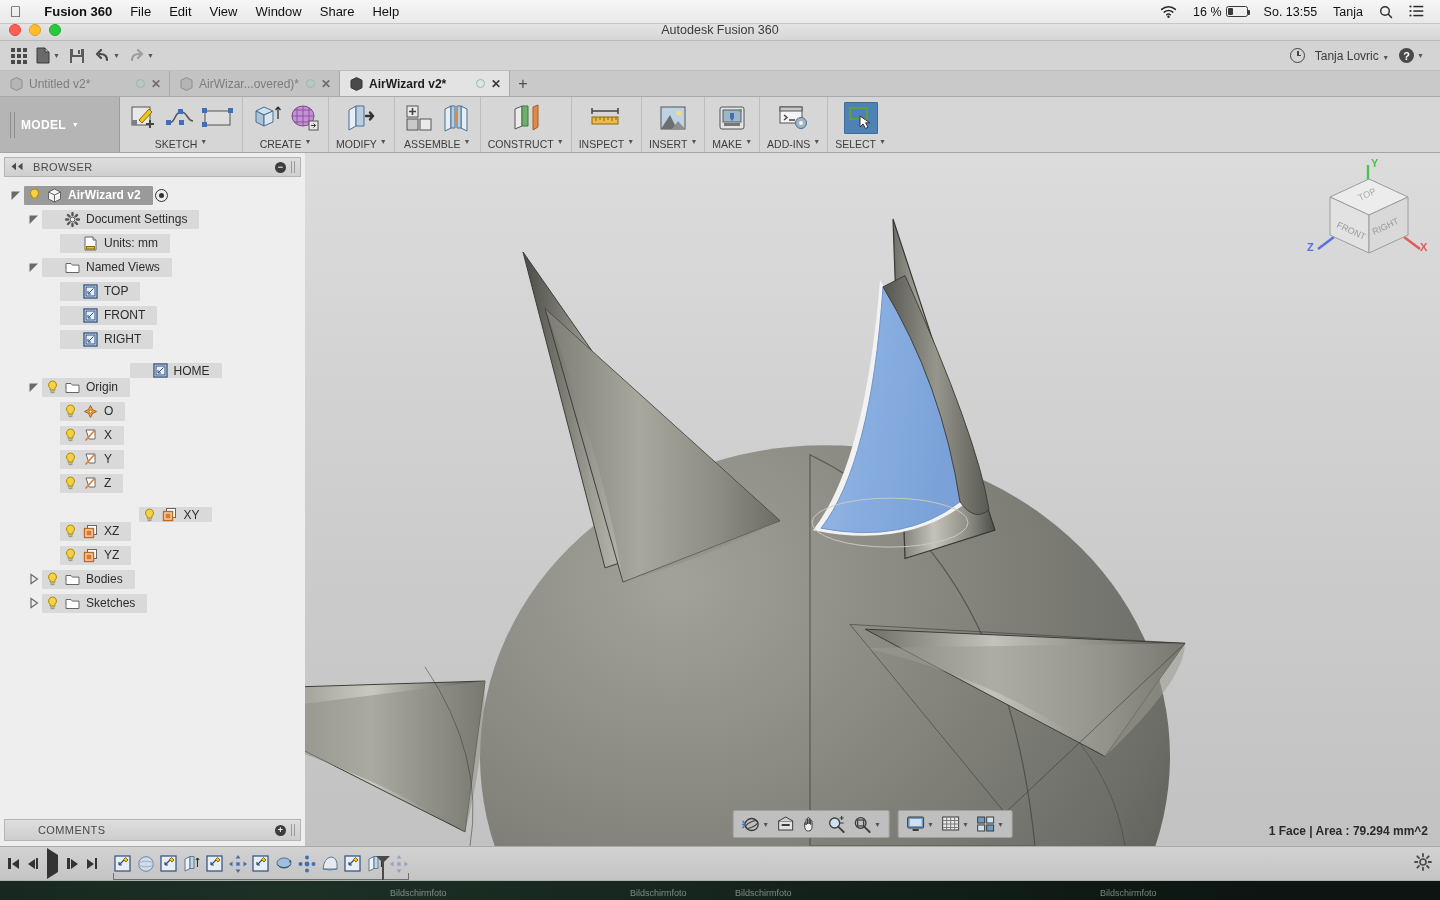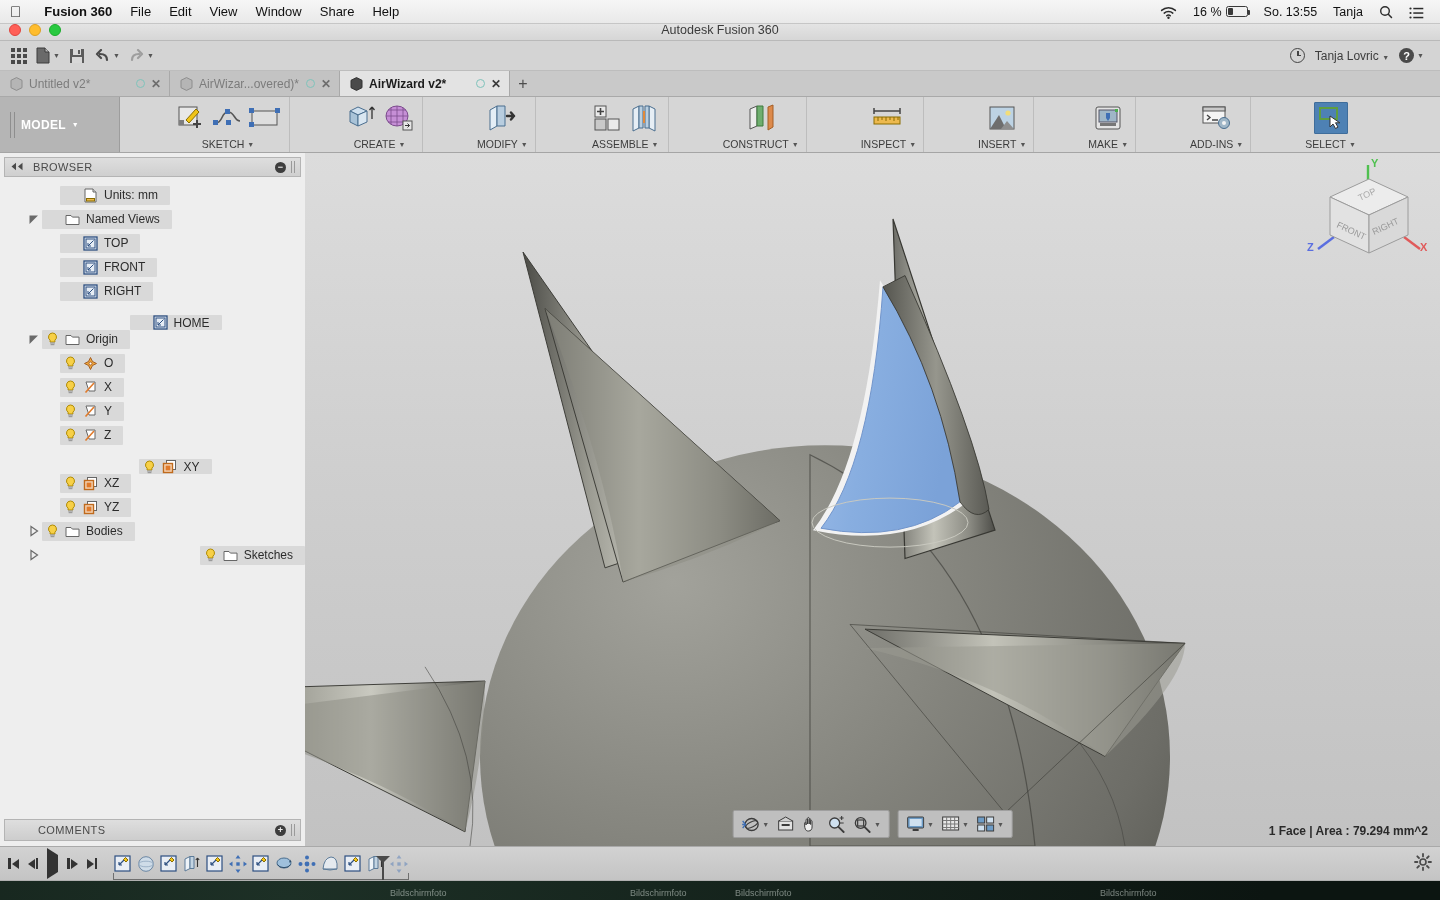--- a/index.html
+++ b/index.html
@@ -29,21 +29,21 @@
     position: absolute; top: 0; left: 0; width: 1440px; height: 24px;
     background: linear-gradient(#f6f6f6, #e9e9e9);
     border-bottom: 1px solid #c6c6c6;
     display: flex; align-items: center;
     font-size: 13px; color: #111;
     z-index: 40;
   }
   .mb-apple { margin: 0 14px 0 10px; font-size: 15px; line-height: 1; }
   .mb-item { padding: 0 9px; height: 24px; display: flex; align-items: center; white-space: nowrap; }
   .mb-item.bold { font-weight: bold; }
-  #menubar .right { margin-left: auto; display: flex; align-items: flex-end; gap: 0; padding-right: 8px; }
+  #menubar .right { margin-left: auto; display: flex; align-items: flex-start; gap: 0; padding-right: 8px; }
   .mb-right-item { padding: 0 8px; display: flex; align-items: center; gap: 4px; font-size: 12.5px; }
   .batt {
     width: 22px; height: 11px; border: 1px solid #3a3a3a; border-radius: 2.5px;
     position: relative; display: inline-block;
   }
   .batt::after {
     content: ""; position: absolute; right: -3px; top: 3px;
     width: 2px; height: 5px; background: #3a3a3a; border-radius: 0 1px 1px 0;
   }
   .batt i { position: absolute; left: 1px; top: 1px; bottom: 1px; width: 25%; background: #3a3a3a; border-radius: 1px; display:block; }
@@ -109,37 +109,36 @@
   .dot-o { width: 9px; height: 9px; border: 1.4px solid #7fc3bb; border-radius: 50%; flex:none; }
   .xmark { font-size: 12px; color: #6d6d6d; font-weight: bold; flex:none; }
   .dtab.active .xmark { color: #3a3a3a; }
   .newtab { width: 26px; height: 25px; display:flex; align-items:center; justify-content:center;
             font-size: 16px; color:#4d4d4d; }
 
   
   #ribbon {
     height: 56px; background: #d6d6d6; display: flex; align-items: stretch; flex: none;
     border-bottom: 1px solid #a5a5a5;
-    gap: 47px;
   }
   #workspace-btn {
     width: 120px; background: #b5b5b5; display: flex; align-items: center; gap: 6px;
     padding-left: 10px; border-right: 1px solid #9d9d9d;
   }
   .grip { width: 5px; height: 26px; border-left: 1px solid #8e8e8e; border-right: 1px solid #8e8e8e; }
   #workspace-btn .lbl { font-size: 12px; font-weight: bold; color: #fff; letter-spacing: .3px; }
   .rgroup {
     display: flex; flex-direction: column; align-items: center; justify-content: space-between;
     border-right: 1px solid #bdbdbd; padding: 3px 7px 2px;
   }
   .rgroup:last-child { border-right: none; }
   .ricons { display: flex; align-items: flex-end; gap: 3px; height: 34px; }
   .ricon { width: 34px; height: 32px; display: flex; align-items: center; justify-content: center; }
   .ricon.sel { background: #4e81b4; border: 1px solid #3f6d9b; border-radius: 1px; }
-  .rlabel { font-size: 10.5px; color: #3c3c3c; display: flex; align-items: center; gap: 3px; white-space: nowrap; }
+  .rlabel { font-size: 10.5px; color: #3c3c3c; display: flex; align-items: flex-start; gap: 3px; white-space: nowrap; }
 
   
   #bodyrow { flex: 1; display: flex; position: relative; min-height: 0; }
 
   
   #browser {
     width: 305px; background: #eeeeee; display: flex; flex-direction: column;
     flex: none; position: relative; z-index: 5;
   }
   .panel-head {
@@ -603,39 +602,74 @@
             </svg>
         </span>
         <span class="t">BROWSER</span>
         <span class="rgt">
           <span class="minus-circ">−</span>
           <span class="vgrip"></span>
         </span>
       </div>
 
       <div id="tree">
-          <div class="trow" style="padding-left: 46px;">
-            <span class="tri"></span>
-            <span class="tcontent">
-              <span class="bulb"></span>
-              <svg class="ticon" viewBox="0 0 15 15">
-                <path d="M2 1h8l3 3v10H2z" fill="#fff" stroke="#666"></path>
-                <path d="M10 1v3h3" fill="#ddd" stroke="#666"></path>
-                <rect x="3.5" y="10.5" width="8" height="2.5" fill="#edb94e" stroke="#8a6d00"></rect>
-              </svg>
-              <span>Units: mm</span>
+          <div class="trow" style="padding-left: 10px;">
+            <span class="tri"><svg viewBox="0 0 12 12">
+                <path d="M1.5 2.5h8.5L1.5 11z" fill="#6a6a6a"></path>
+              </svg></span>
+            <span class="tcontent sel">
+              <svg class="bulb" viewBox="0 0 13 14">
+                <path d="M6.5 1a4 4 0 0 1 2.4 7.2V10H4.1V8.2A4 4 0 0 1 6.5 1z" fill="#f7d047" stroke="#b08a00"></path>
+                <rect x="4.1" y="10.4" width="4.8" height="1.2" fill="#9a9a9a"></rect>
+                <rect x="4.6" y="12" width="3.8" height="1.2" fill="#9a9a9a"></rect>
+              </svg>
+              <svg class="ticon" viewBox="0 0 15 15">
+                <path d="M7.5 1 13.5 4v7L7.5 14 1.5 11V4z" fill="#f4f4f4" stroke="#666"></path>
+                <path d="M1.5 4 7.5 7l6-3M7.5 7v7" fill="none" stroke="#666"></path>
+              </svg>
+              <span>AirWizard v2</span>
+            </span>
+            <span class="radio-dot">
+              <i></i>
             </span>
           </div>
           <div class="trow" style="padding-left: 28px;">
             <span class="tri"><svg viewBox="0 0 12 12">
                 <path d="M1.5 2.5h8.5L1.5 11z" fill="#6a6a6a"></path>
               </svg></span>
             <span class="tcontent">
               <span class="bulb"></span>
               <svg class="ticon" viewBox="0 0 15 15">
+                <circle cx="7.5" cy="7.5" r="2.4" fill="#eee" stroke="#555"></circle>
+                <g stroke="#555" stroke-width="2.4" stroke-linecap="round">
+                  <path d="M7.5 1v2M7.5 12v2M1 7.5h2M12 7.5h2M3 3l1.5 1.5M10.5 10.5 12 12M12 3l-1.5 1.5M4.5 10.5 3 12"></path>
+                </g>
+              </svg>
+              <span>Document Settings</span>
+            </span>
+          </div>
+          <div class="trow" style="padding-left: 46px;">
+            <span class="tri"></span>
+            <span class="tcontent">
+              <span class="bulb"></span>
+              <svg class="ticon" viewBox="0 0 15 15">
+                <path d="M2 1h8l3 3v10H2z" fill="#fff" stroke="#666"></path>
+                <path d="M10 1v3h3" fill="#ddd" stroke="#666"></path>
+                <rect x="3.5" y="10.5" width="8" height="2.5" fill="#edb94e" stroke="#8a6d00"></rect>
+              </svg>
+              <span>Units: mm</span>
+            </span>
+          </div>
+          <div class="trow" style="padding-left: 28px;">
+            <span class="tri"><svg viewBox="0 0 12 12">
+                <path d="M1.5 2.5h8.5L1.5 11z" fill="#6a6a6a"></path>
+              </svg></span>
+            <span class="tcontent">
+              <span class="bulb"></span>
+              <svg class="ticon" viewBox="0 0 15 15">
                 <path d="M1 3.5h5l1.4 1.6H14V12.5H1z" fill="#fff" stroke="#666"></path>
               </svg>
               <span>Named Views</span>
             </span>
           </div>
           <div class="trow" style="padding-left: 46px;">
             <span class="tri"></span>
             <span class="tcontent">
               <span class="bulb"></span>
               <svg class="ticon" viewBox="0 0 15 15">
@@ -815,21 +849,21 @@
                 <path d="M6.5 1a4 4 0 0 1 2.4 7.2V10H4.1V8.2A4 4 0 0 1 6.5 1z" fill="#f7d047" stroke="#b08a00"></path>
                 <rect x="4.1" y="10.4" width="4.8" height="1.2" fill="#9a9a9a"></rect>
                 <rect x="4.6" y="12" width="3.8" height="1.2" fill="#9a9a9a"></rect>
               </svg>
               <svg class="ticon" viewBox="0 0 15 15">
                 <path d="M1 3.5h5l1.4 1.6H14V12.5H1z" fill="#fff" stroke="#666"></path>
               </svg>
               <span>Bodies</span>
             </span>
           </div>
-          <div class="trow" style="padding-left: 28px; justify-content: space-between;">
+          <div class="trow" style="padding-left: 28px;">
             <span class="tri"><svg viewBox="0 0 12 12">
                 <path d="M3 1.5 9.5 6 3 10.5z" fill="none" stroke="#6a6a6a" stroke-width="1.2"></path>
               </svg></span>
             <span class="tcontent">
               <svg class="bulb" viewBox="0 0 13 14">
                 <path d="M6.5 1a4 4 0 0 1 2.4 7.2V10H4.1V8.2A4 4 0 0 1 6.5 1z" fill="#f7d047" stroke="#b08a00"></path>
                 <rect x="4.1" y="10.4" width="4.8" height="1.2" fill="#9a9a9a"></rect>
                 <rect x="4.6" y="12" width="3.8" height="1.2" fill="#9a9a9a"></rect>
               </svg>
               <svg class="ticon" viewBox="0 0 15 15">

